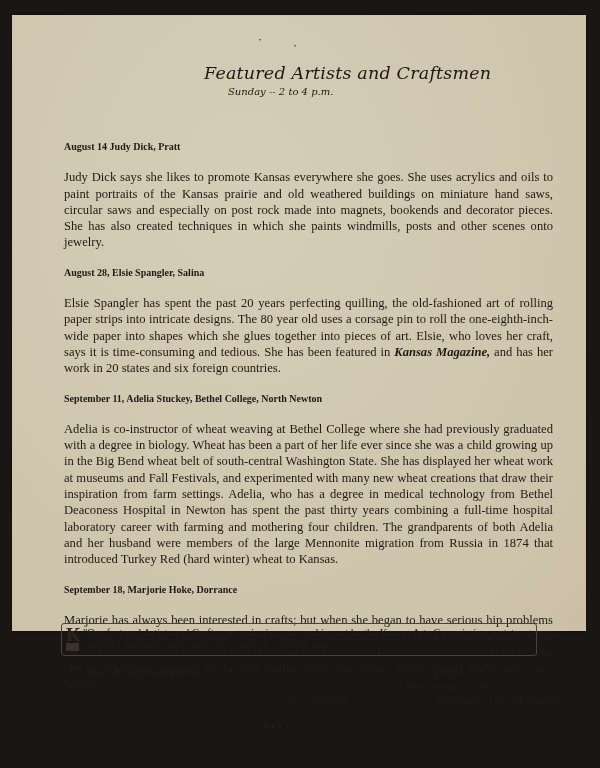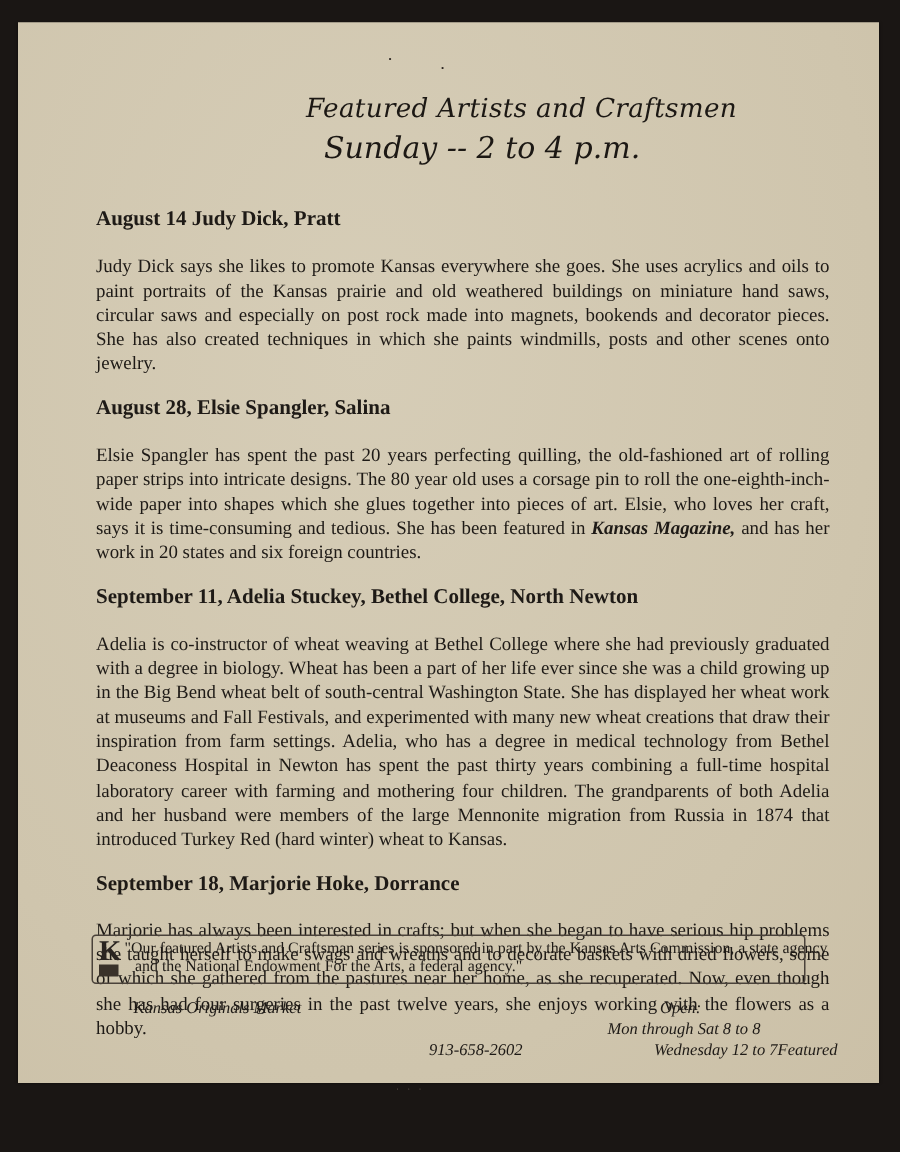--- a/index.html
+++ b/index.html
@@ -5,55 +5,55 @@
     html, body { margin: 0; padding: 0; }
     body {
       width: 600px; height: 768px;
       background: #1a1614;
       position: relative;
       overflow: hidden;
     }
     .paper {
       position: absolute;
       left: 12px; top: 15px;
-      width: 574px; height: 707px;
+      width: 574px; height: 616px;
       background: #d2c8b1;
       background-image: radial-gradient(ellipse at 40% 30%, #d6cdb7 0%, #cfc5ad 70%, #cbc0a7 100%);
       box-shadow: 0 0 2px rgba(0,0,0,0.6);
       color: #1e1a16;
     }
     .specks { position: absolute; font-size: 6px; color: #2a2420; }
     .title-block { position: absolute; left: 0; top: 48px; width: 100%; }
     .title {
       position: absolute; left: 192px; top: 0;
       font-family: "DejaVu Serif", serif;
       font-style: italic;
       font-size: 17.5px;
       letter-spacing: 0.2px;
       color: #1c1814;
       white-space: nowrap;
     }
     .subtitle {
-      position: absolute; left: 204px; top: 23px;
+      position: absolute; left: 216px; top: 23px;
       font-family: "DejaVu Serif", serif;
       font-style: italic;
-      font-size: 20px;
+      font-size: 10px;
       color: #1c1814;
       white-space: nowrap;
     }
     .content {
       position: absolute; left: 52px; top: 124px;
       width: 489px;
       font-family: "Liberation Serif", serif;
       font-size: 12.6px;
       line-height: 16.3px;
     }
     .entry-heading {
       font-weight: bold;
-      font-size: 14px;
+      font-size: 10px;
       margin: 0 0 14px 0;
     }
     .entry-body {
       text-align: justify;
       margin: 0 0 14px 0;
     }
     .entry-body i { font-style: italic; font-weight: bold; }
     .sponsor-box {
       position: absolute; left: 49px; top: 608px;
       width: 474px; height: 31px;

